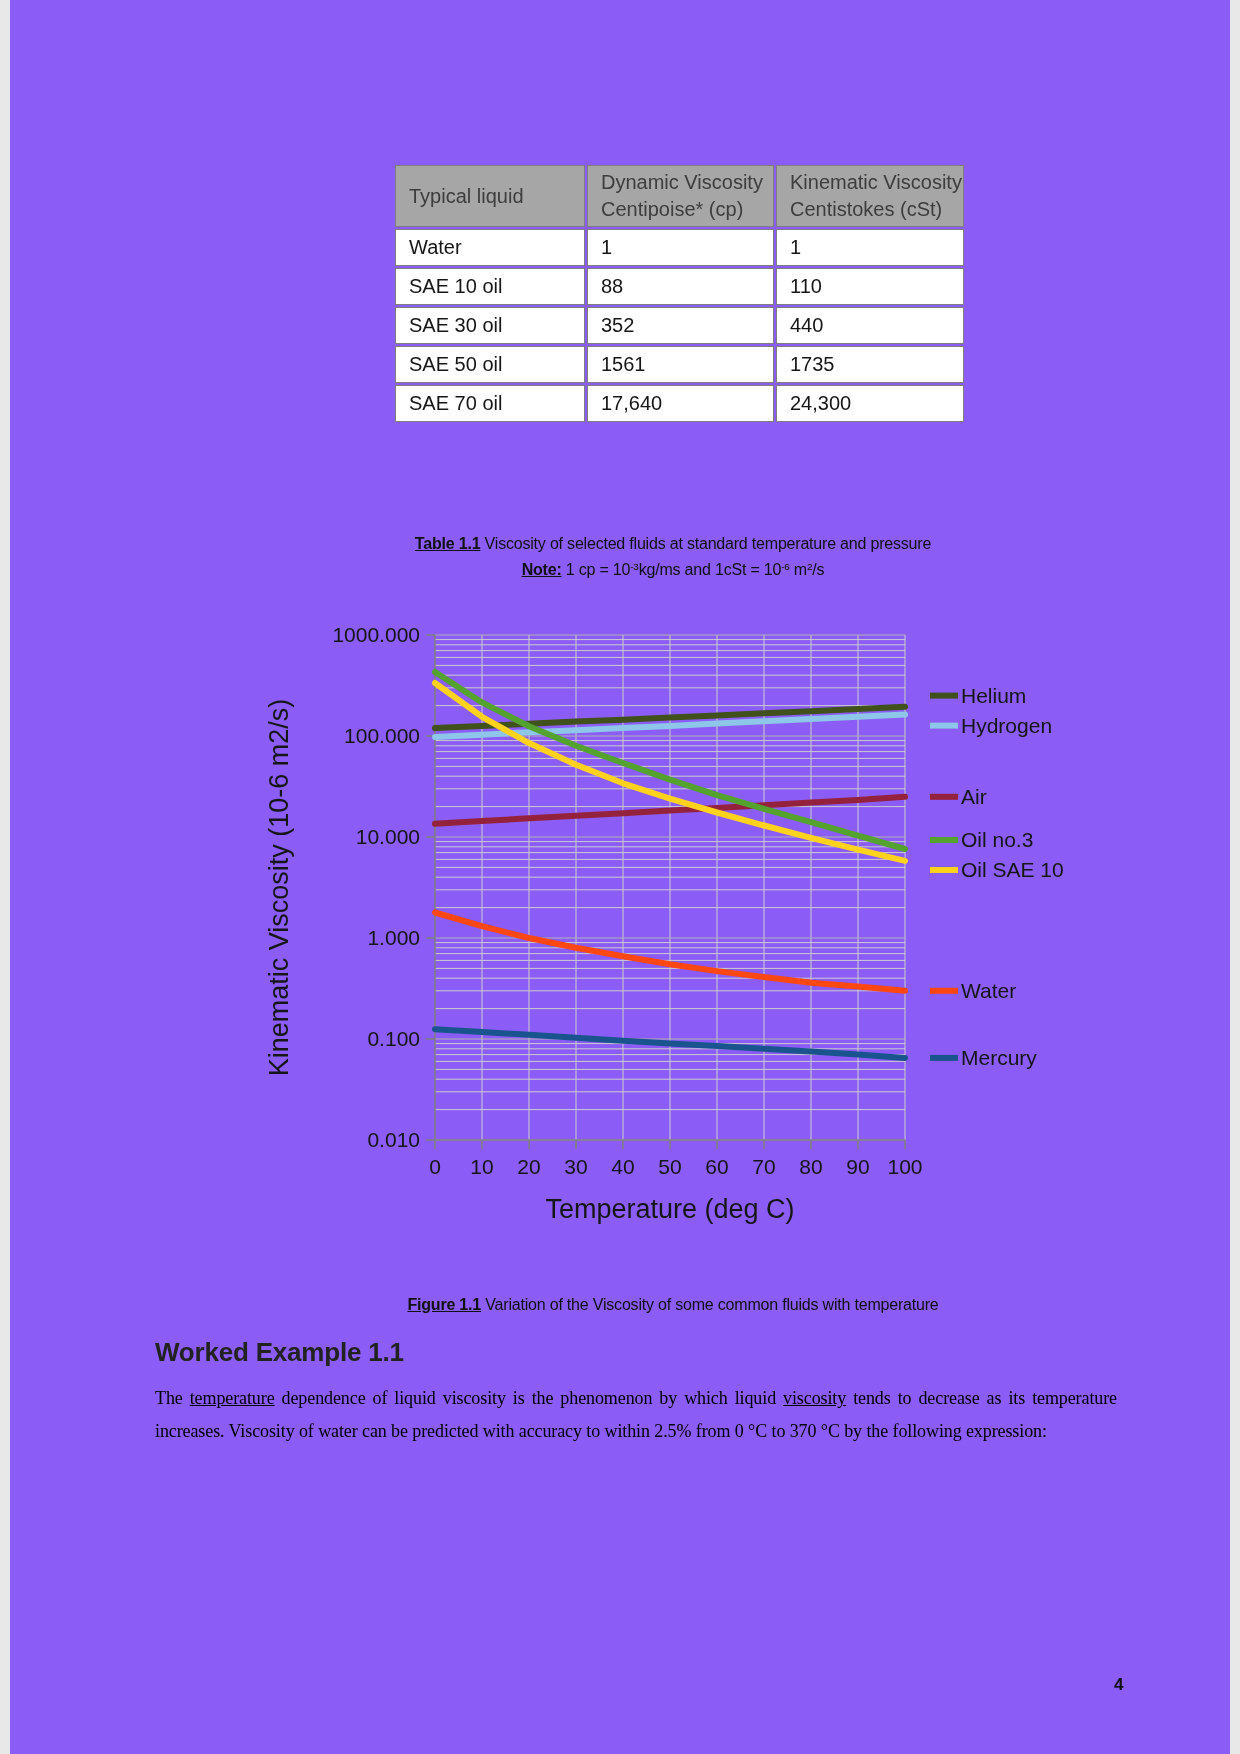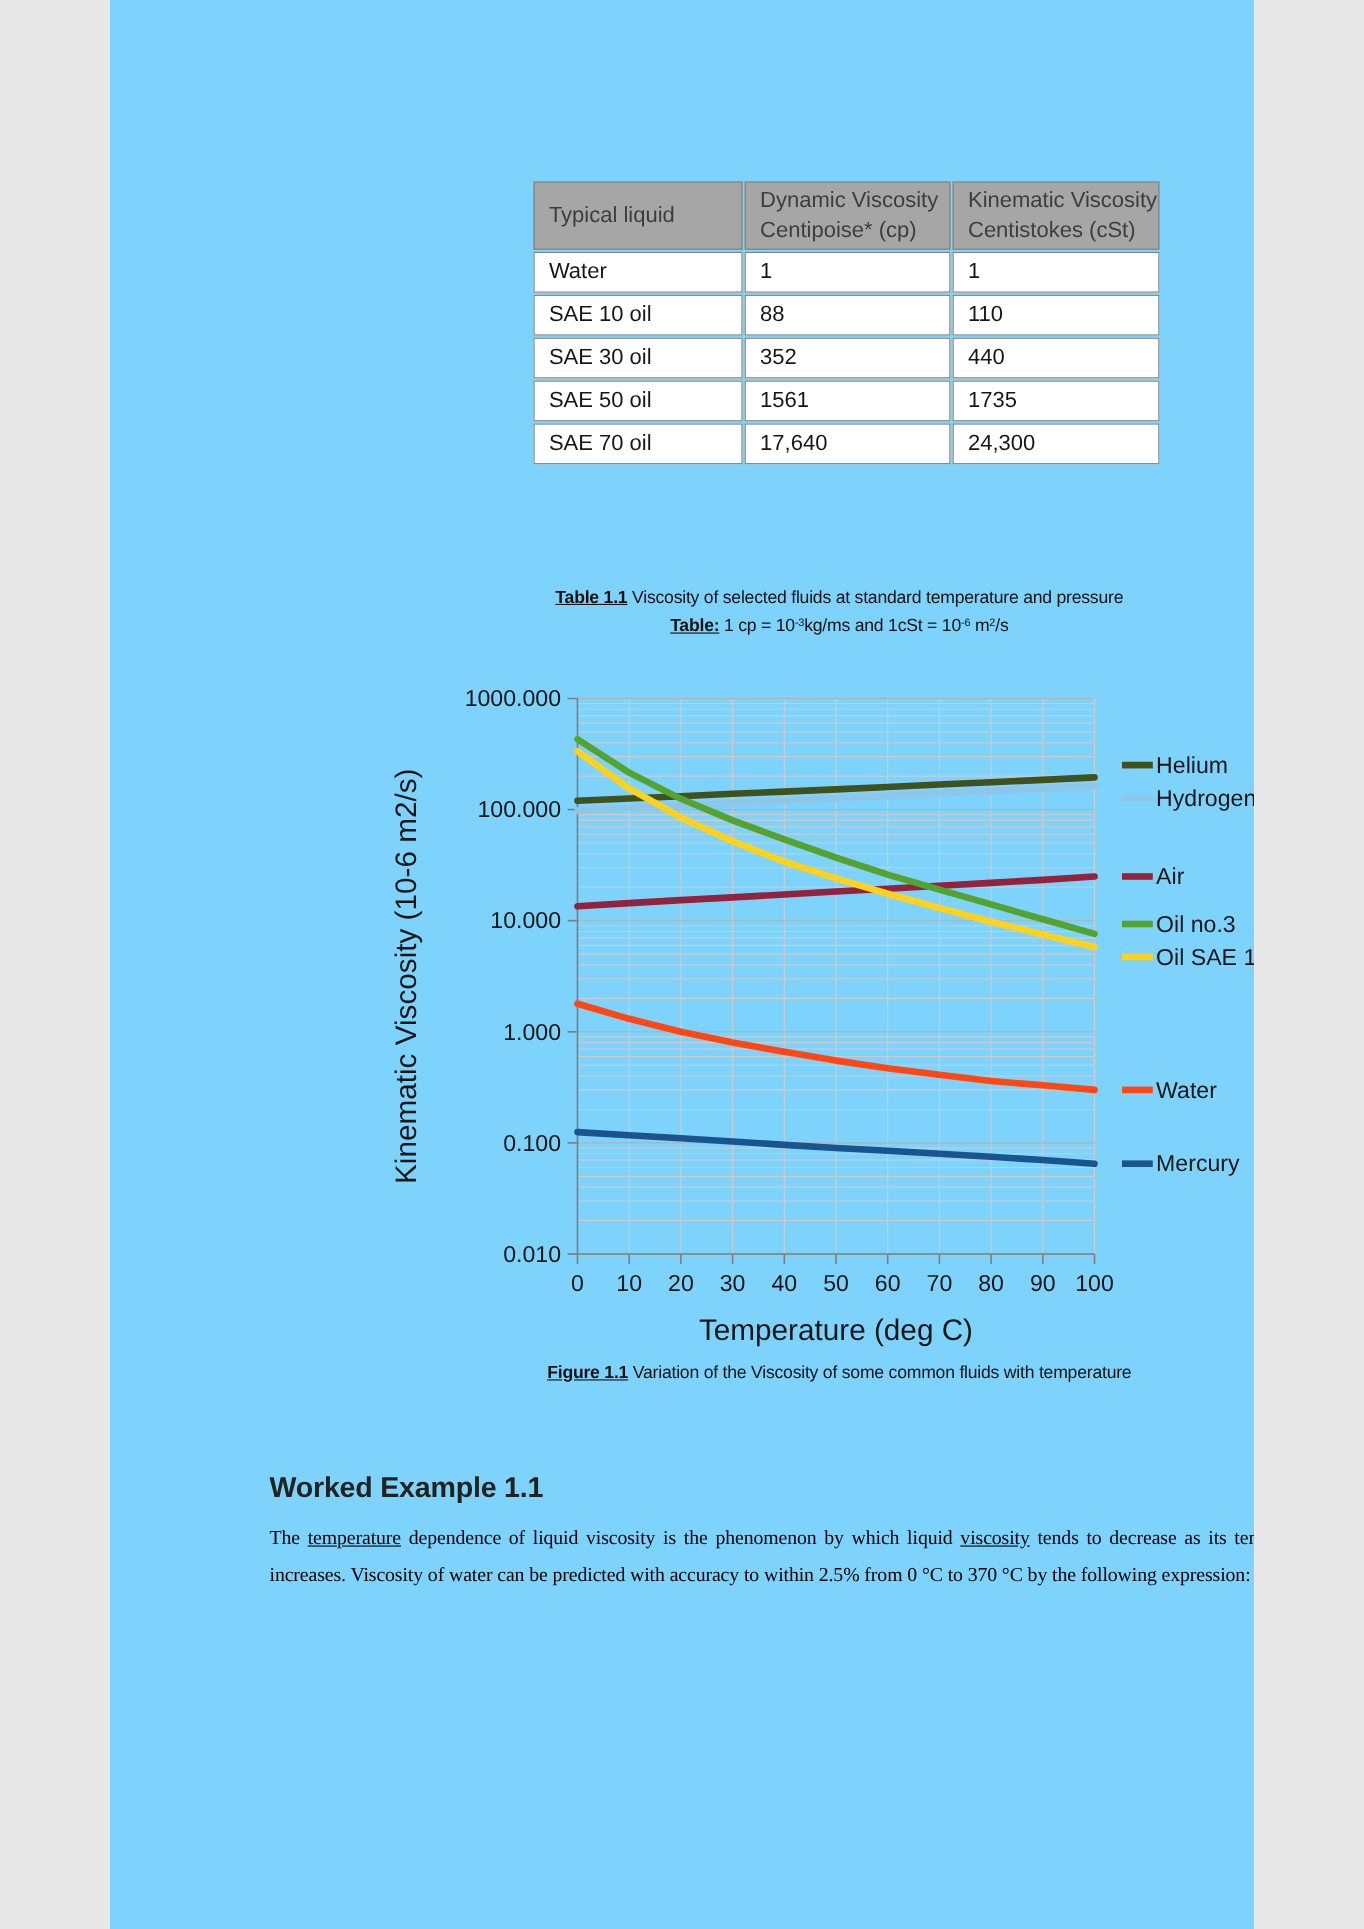--- a/index.html
+++ b/index.html
@@ -1,18 +1,18 @@
 <!DOCTYPE html>
 <html><head>
 <meta charset="utf-8">
 <style>
   html,body { margin:0; padding:0; background:#e8e8e8; }
   .page {
-    position:relative; width:1040px; height:1754px; margin:0 auto;
-    background:#7dd3fc; overflow:hidden;
+    position:relative; width:1220px; height:1754px; margin:0 auto;
+    background:#8b5cf6; overflow:hidden;
     font-family:"Liberation Sans", sans-serif; color:#000;
   }
 
   
   .visc-table {
     position:absolute; left:383px; top:163px; width:565px;
     border-collapse:separate; border-spacing:2px; table-layout:fixed;
   }
   .visc-table th, .visc-table td {
     border:1px solid #7f7f7f; text-align:left; padding:0 6px 0 13px;
@@ -28,21 +28,21 @@
   }
 
   
   .tbl-caption {
     position:absolute; left:363px; top:531px; width:600px; text-align:center;
     font-size:16px; line-height:26px; color:#111; letter-spacing:-0.2px;
   }
   .tbl-caption b, .fig-caption b { font-weight:bold;text-decoration:underline; }
   .sup { font-size:0.62em; line-height:0; position:relative; top:-0.5em; }
   .fig-caption {
-    position:absolute; left:363px; top:1240px; width:600px; text-align:center;
+    position:absolute; left:363px; top:1296px; width:600px; text-align:center;
     font-size:16px; color:#111; letter-spacing:-0.2px;
   }
 
   
   .chart { position:absolute; left:230px; top:558px; }
   .chart text { font-family:"Liberation Sans", sans-serif; fill:#161616; }
 
   
   .we-heading {
     position:absolute; left:145px; top:1337px;
@@ -110,21 +110,21 @@
         <tr>
           <td>SAE 70 oil</td>
           <td>17,640</td>
           <td>24,300</td>
         </tr>
       </tbody>
   </table>
 
   <div class="tbl-caption">
     <div><b>Table 1.1</b><span> Viscosity of selected fluids at standard temperature and pressure</span></div>
-    <div><b>Table:</b><span><span> 1 cp = 10</span><span class="sup">-3</span><span>kg/ms and 1cSt = 10</span><span class="sup">-6</span><span> m</span><span class="sup">2</span><span>/s</span></span></div>
+    <div><b>Note:</b><span><span> 1 cp = 10</span><span class="sup">-3</span><span>kg/ms and 1cSt = 10</span><span class="sup">-6</span><span> m</span><span class="sup">2</span><span>/s</span></span></div>
   </div>
 
   <svg class="chart" width="850" height="720" viewBox="0 0 850 720" xmlns="http://www.w3.org/2000/svg">
       <g>
         <line x1="195.0" y1="551.6" x2="665.0" y2="551.6" stroke="#cdcdcd" stroke-width="1"></line>
         <line x1="195.0" y1="533.8" x2="665.0" y2="533.8" stroke="#cdcdcd" stroke-width="1"></line>
         <line x1="195.0" y1="521.2" x2="665.0" y2="521.2" stroke="#cdcdcd" stroke-width="1"></line>
         <line x1="195.0" y1="511.4" x2="665.0" y2="511.4" stroke="#cdcdcd" stroke-width="1"></line>
         <line x1="195.0" y1="503.4" x2="665.0" y2="503.4" stroke="#cdcdcd" stroke-width="1"></line>
         <line x1="195.0" y1="496.6" x2="665.0" y2="496.6" stroke="#cdcdcd" stroke-width="1"></line>

